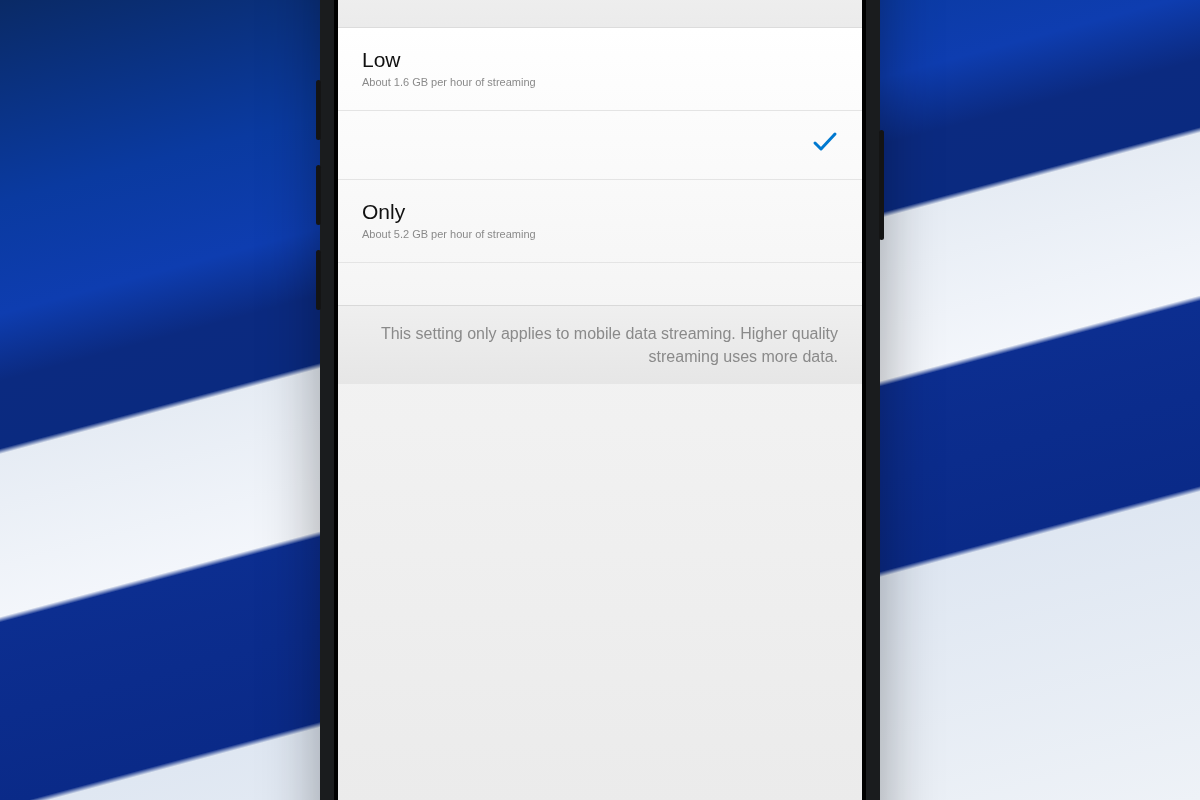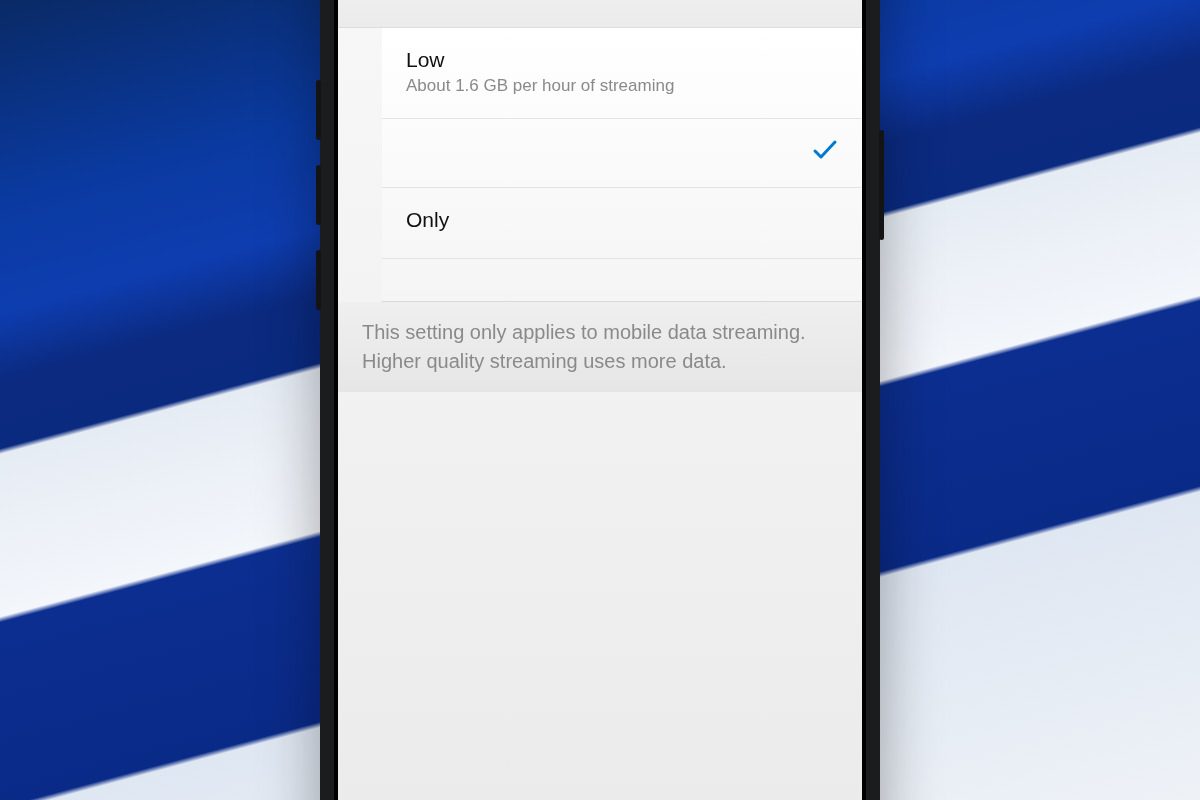--- a/index.html
+++ b/index.html
@@ -33,32 +33,33 @@
   .screen {
     position: relative; width:100%; height:100%; border-radius:64px; overflow:hidden;
     background: linear-gradient(#fdfdfd, #f0f0f0);
   }
 
   .content {
     position:absolute; top:108px; left:0; right:0; bottom:0; overflow:hidden;
     background: linear-gradient(#f8f8f8, #e9e9e9);
   }
   .gap { height:52px; background:linear-gradient(#f0f0f0,#ebebeb); border-bottom:1px solid #dcdcdc; }
-  .list { background:linear-gradient(#ffffff,#f5f5f5);margin-left:44px; }
+  .list { background:linear-gradient(#ffffff,#f5f5f5); }
   .row {
     display:flex; align-items:center; justify-content:space-between;
     padding:20px 24px 22px 24px; border-bottom:1px solid #e4e4e4; cursor:pointer;
   }
   .row:last-child { border-bottom:1px solid #d9d9d9; }
   .row-text .lbl { font-size:21px; color:#111; font-weight:400; margin-bottom:4px; }
-  .row-text .sub { font-size:17px; color:#8a8a8a; }
+  .row-text .sub { font-size:11px; color:#8a8a8a; }
   .check { color:#0079d0; }
   .footer {
-    padding:16px 24px; font-size:20px; line-height:1.45; color:#8a8a8a;
+    padding:16px 24px; font-size:16px; line-height:1.45; color:#8a8a8a;
     background:linear-gradient(#efefef,#e6e6e6);
+    text-align:right;
   }
 </style>
 </head>
 <body>
 
 <div class="bg"></div>
 
 <div class="phone">
   <div class="bezel">
     <div class="screen">
@@ -78,20 +79,21 @@
             </div>
             <span class="check">
               <svg width="26" height="22" viewBox="0 0 26 22" fill="none" stroke="currentColor" stroke-width="3" stroke-linecap="round" stroke-linejoin="round">
                   <polyline points="3,12 9,18 23,3"></polyline>
                 </svg>
             </span>
           </div>
           <div class="row">
             <div class="row-text">
               <div class="lbl">Only</div>
+              <div class="sub">About 5.2 GB per hour of streaming</div>
             </div>
           </div>
           <div class="row">
             <div class="row-text">
             </div>
           </div>
         </div>
 
         <div class="footer">This setting only applies to mobile data streaming. Higher quality streaming uses more data.</div>
       </div>

